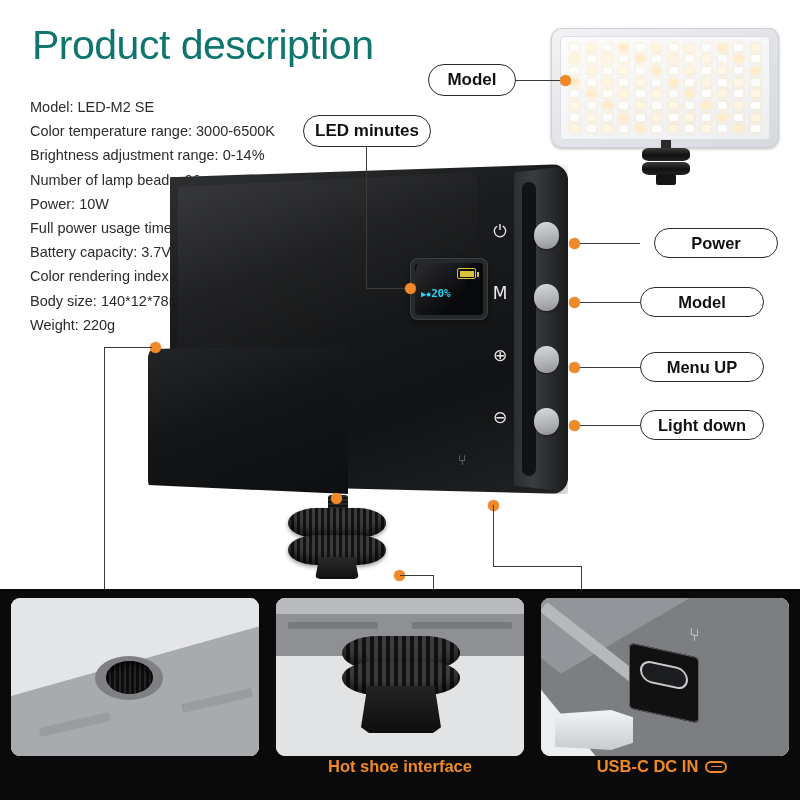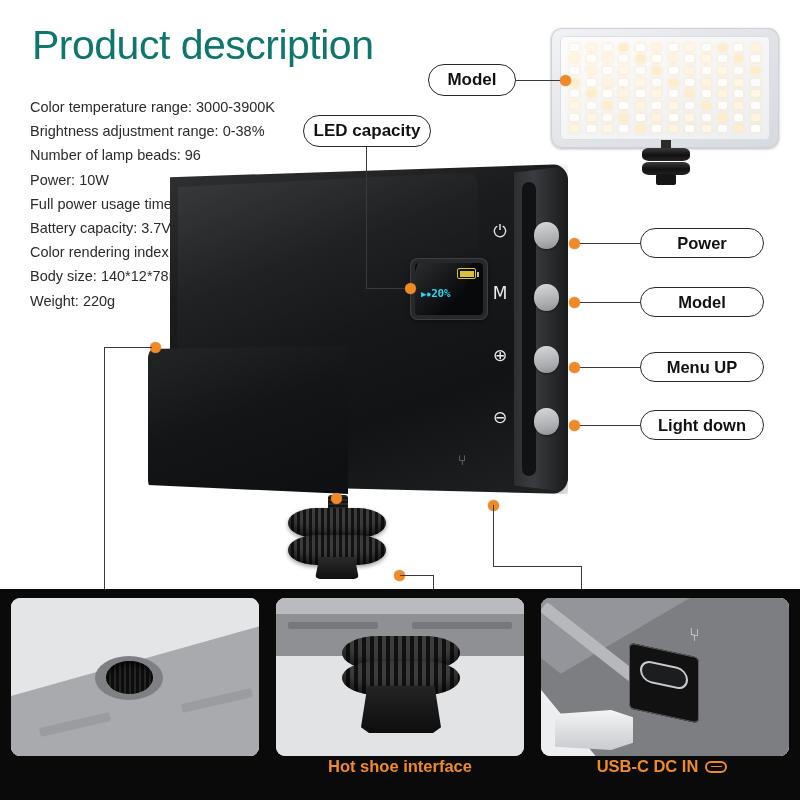--- a/index.html
+++ b/index.html
@@ -30,21 +30,21 @@
     position:absolute;
     border:1.6px solid #2a2a2a;
     border-radius:999px;
     background:#fff;
     display:flex; align-items:center; justify-content:center;
     font-weight:700; color:#111;
     white-space:nowrap;
   }
   #pill-led-display { left:303px; top:115px; width:128px; height:32px; font-size:17px; }
   #pill-front       { left:428px; top:64px;  width:88px;  height:32px; font-size:17px; }
-  #pill-power       { left:640px; top:228px; width:124px; height:30px; font-size:16.5px; }
+  #pill-power       { left:654px; top:228px; width:124px; height:30px; font-size:16.5px; }
   #pill-menu        { left:640px; top:287px; width:124px; height:30px; font-size:16.5px; }
   #pill-light-up    { left:640px; top:352px; width:124px; height:30px; font-size:16.5px; }
   #pill-light-down  { left:640px; top:410px; width:124px; height:30px; font-size:16.5px; }
 
   
   .lead { position:absolute; background:#3a3a3a; }
   .lead.h { height:1.3px; }
   .lead.v { width:1.3px; }
   .dot {
     position:absolute; width:11px; height:11px; border-radius:50%;
@@ -298,22 +298,23 @@
   }
 </style>
 </head>
 <body>
 
 <div class="stage">
 
   <div id="page-title">Product description</div>
 
   <div id="spec-list">
-    <div class="spec-line">Color temperature range: 3000-3900K</div>
-    <div class="spec-line">Brightness adjustment range: 0-38%</div>
+    <div class="spec-line">Model: LED-M2 SE</div>
+    <div class="spec-line">Color temperature range: 3000-6500K</div>
+    <div class="spec-line">Brightness adjustment range: 0-14%</div>
     <div class="spec-line">Number of lamp beads: 96</div>
     <div class="spec-line">Power: 10W</div>
     <div class="spec-line">Full power usage time: 120 minutes</div>
     <div class="spec-line">Battery capacity: 3.7V 4000mAh</div>
     <div class="spec-line">Color rendering index: ≥97</div>
     <div class="spec-line">Body size: 140*12*78mm</div>
     <div class="spec-line">Weight: 220g</div>
   </div>
 
   <div id="front-light">
@@ -493,21 +494,21 @@
   <div class="lead h" style="left:400px; top:575px; width:34px;"></div>
   <div class="lead v" style="left:433px; top:575px; height:20px;"></div>
   <div class="dot" style="left:428px; top:592px;"></div>
 
   <div class="dot" style="left:488px; top:500px;"></div>
   <div class="lead v" style="left:493px; top:505px; height:62px;"></div>
   <div class="lead h" style="left:493px; top:566px; width:89px;"></div>
   <div class="lead v" style="left:581px; top:566px; height:28px;"></div>
   <div class="dot" style="left:576px; top:592px;"></div>
 
-  <div class="pill" id="pill-led-display">LED capacity</div>
+  <div class="pill" id="pill-led-display">LED minutes</div>
   <div class="pill" id="pill-front">Model</div>
   <div class="pill" id="pill-power">Power</div>
   <div class="pill" id="pill-menu">Model</div>
   <div class="pill" id="pill-light-up">Menu UP</div>
   <div class="pill" id="pill-light-down">Light down</div>
 
   <div id="bottom-band">
 
     <div class="detail-panel" id="panel-screw">
       <div class="body-light"></div>

